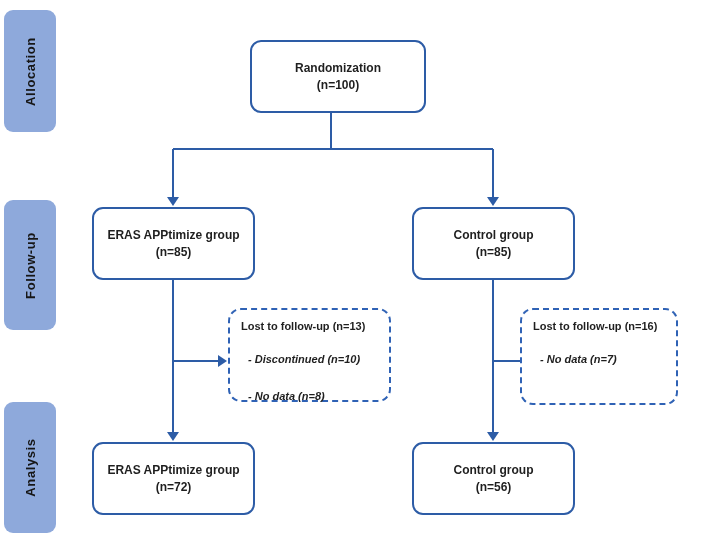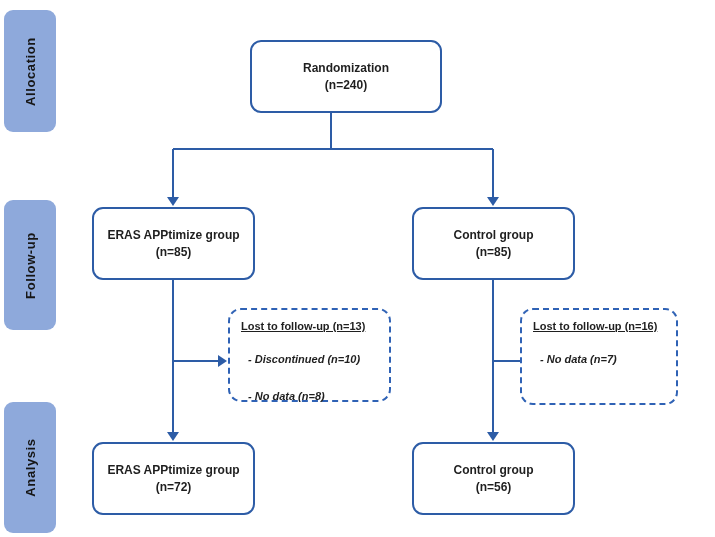--- a/index.html
+++ b/index.html
@@ -53,41 +53,40 @@
     flex-direction:column;
     align-items:center;
     justify-content:center;
     text-align:center;
     font-weight:bold;
     font-size:12px;
     line-height:17px;
     color:var(--text);
     white-space:nowrap;
   }
-  .node.randomization{left:250px;top:40px;width:192px;height:73px;}
+  .node.randomization{left:250px;top:40px;width:176px;height:73px;}
   .node.eras-followup{left:92px;top:207px;width:163px;height:73px;}
   .node.control-followup{left:412px;top:207px;width:163px;height:73px;}
   .node.eras-analysis{left:92px;top:442px;width:163px;height:73px;}
   .node.control-analysis{left:412px;top:442px;width:163px;height:73px;}
 
   
   .dashed{
     position:absolute;
     background:#ffffff;
     border:2px dashed var(--dash);
     border-radius:13px;
     padding:10px 4px 6px 11px;
     font-weight:bold;
     font-size:11px;
     color:var(--text);
   }
   .dashed .title{
     white-space:nowrap;
     margin-bottom:4px;
-    text-decoration:underline;
   }
   .dashed .item{
     font-style:italic;
     line-height:19px;
     padding-left:7px;
     white-space:nowrap;
     margin-top:18px;
   }
   .dashed.lost-left{left:228px;top:308px;width:163px;height:94px;}
   .dashed.lost-right{left:520px;top:308px;width:158px;height:97px;}
@@ -128,21 +127,21 @@
     <path class="head" d="M167 197 L179 197 L173 206 Z"></path>
     <path class="head" d="M487 197 L499 197 L493 206 Z"></path>
     <path class="head" d="M167 432 L179 432 L173 441 Z"></path>
     <path class="head" d="M487 432 L499 432 L493 441 Z"></path>
     <path class="head" d="M218 355 L218 367 L227 361 Z"></path>
     <path class="head" d="M540 355 L540 367 L549 361 Z"></path>
   </svg>
 
   <div class="node randomization">
     <span>Randomization</span>
-    <span>(n=240)</span>
+    <span>(n=100)</span>
   </div>
 
   <div class="node eras-followup">
     <span>ERAS APPtimize group</span>
     <span>(n=85)</span>
   </div>
 
   <div class="node control-followup">
     <span>Control group</span>
     <span>(n=85)</span>

